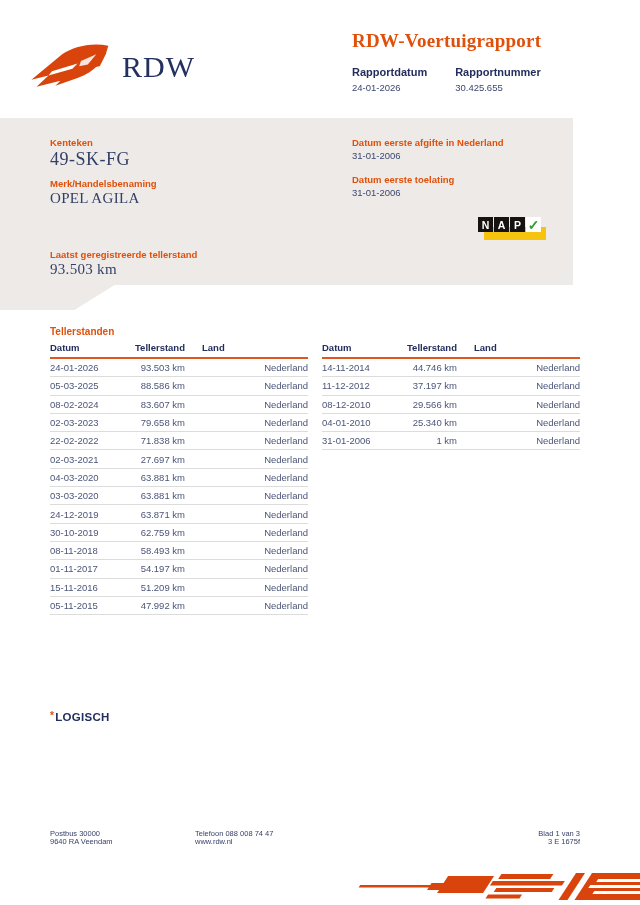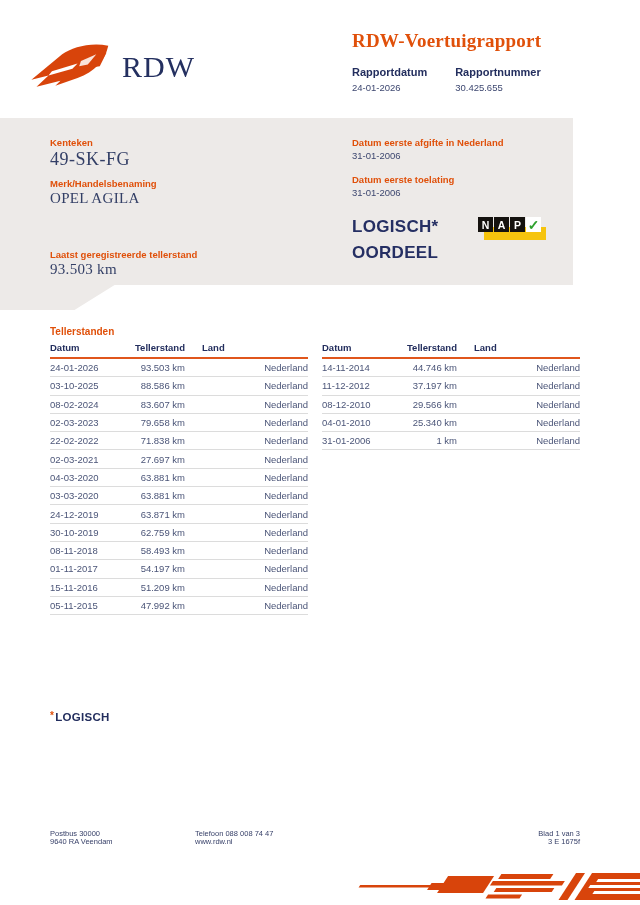--- a/index.html
+++ b/index.html
@@ -95,24 +95,20 @@
 
   <div class="label" style="left:50px;top:131px;">Laatst geregistreerde tellerstand</div>
   <div class="value-lg teller" style="left:50px;top:143px;">93.503 km</div>
 
   <div class="label" style="left:352px;top:19px;">Datum eerste afgifte in Nederland</div>
   <div class="value-sm" style="left:352px;top:32px;">31-01-2006</div>
 
   <div class="label" style="left:352px;top:56px;">Datum eerste toelating</div>
   <div class="value-sm" style="left:352px;top:69px;">31-01-2006</div>
 
-  <div class="oordeel">
-    <div>LOGISCH*</div>
-    <div>OORDEEL</div>
-  </div>
 
   <div class="nap">
     <div class="nap-yellow"></div>
     <div class="nap-tiles">
       <div class="nap-tile">N</div>
       <div class="nap-tile">A</div>
       <div class="nap-tile">P</div>
       <div class="nap-tile check">✓</div>
     </div>
   </div>
@@ -126,21 +122,21 @@
     <div class="c1">Tellerstand</div>
     <div class="c2">Land</div>
   </div>
   <div>
       <div class="trow">
         <div class="c0">24-01-2026</div>
         <div class="c1">93.503 km</div>
         <div class="c2">Nederland</div>
       </div>
       <div class="trow">
-        <div class="c0">03-10-2025</div>
+        <div class="c0">05-03-2025</div>
         <div class="c1">88.586 km</div>
         <div class="c2">Nederland</div>
       </div>
       <div class="trow">
         <div class="c0">08-02-2024</div>
         <div class="c1">83.607 km</div>
         <div class="c2">Nederland</div>
       </div>
       <div class="trow">
         <div class="c0">02-03-2023</div>

